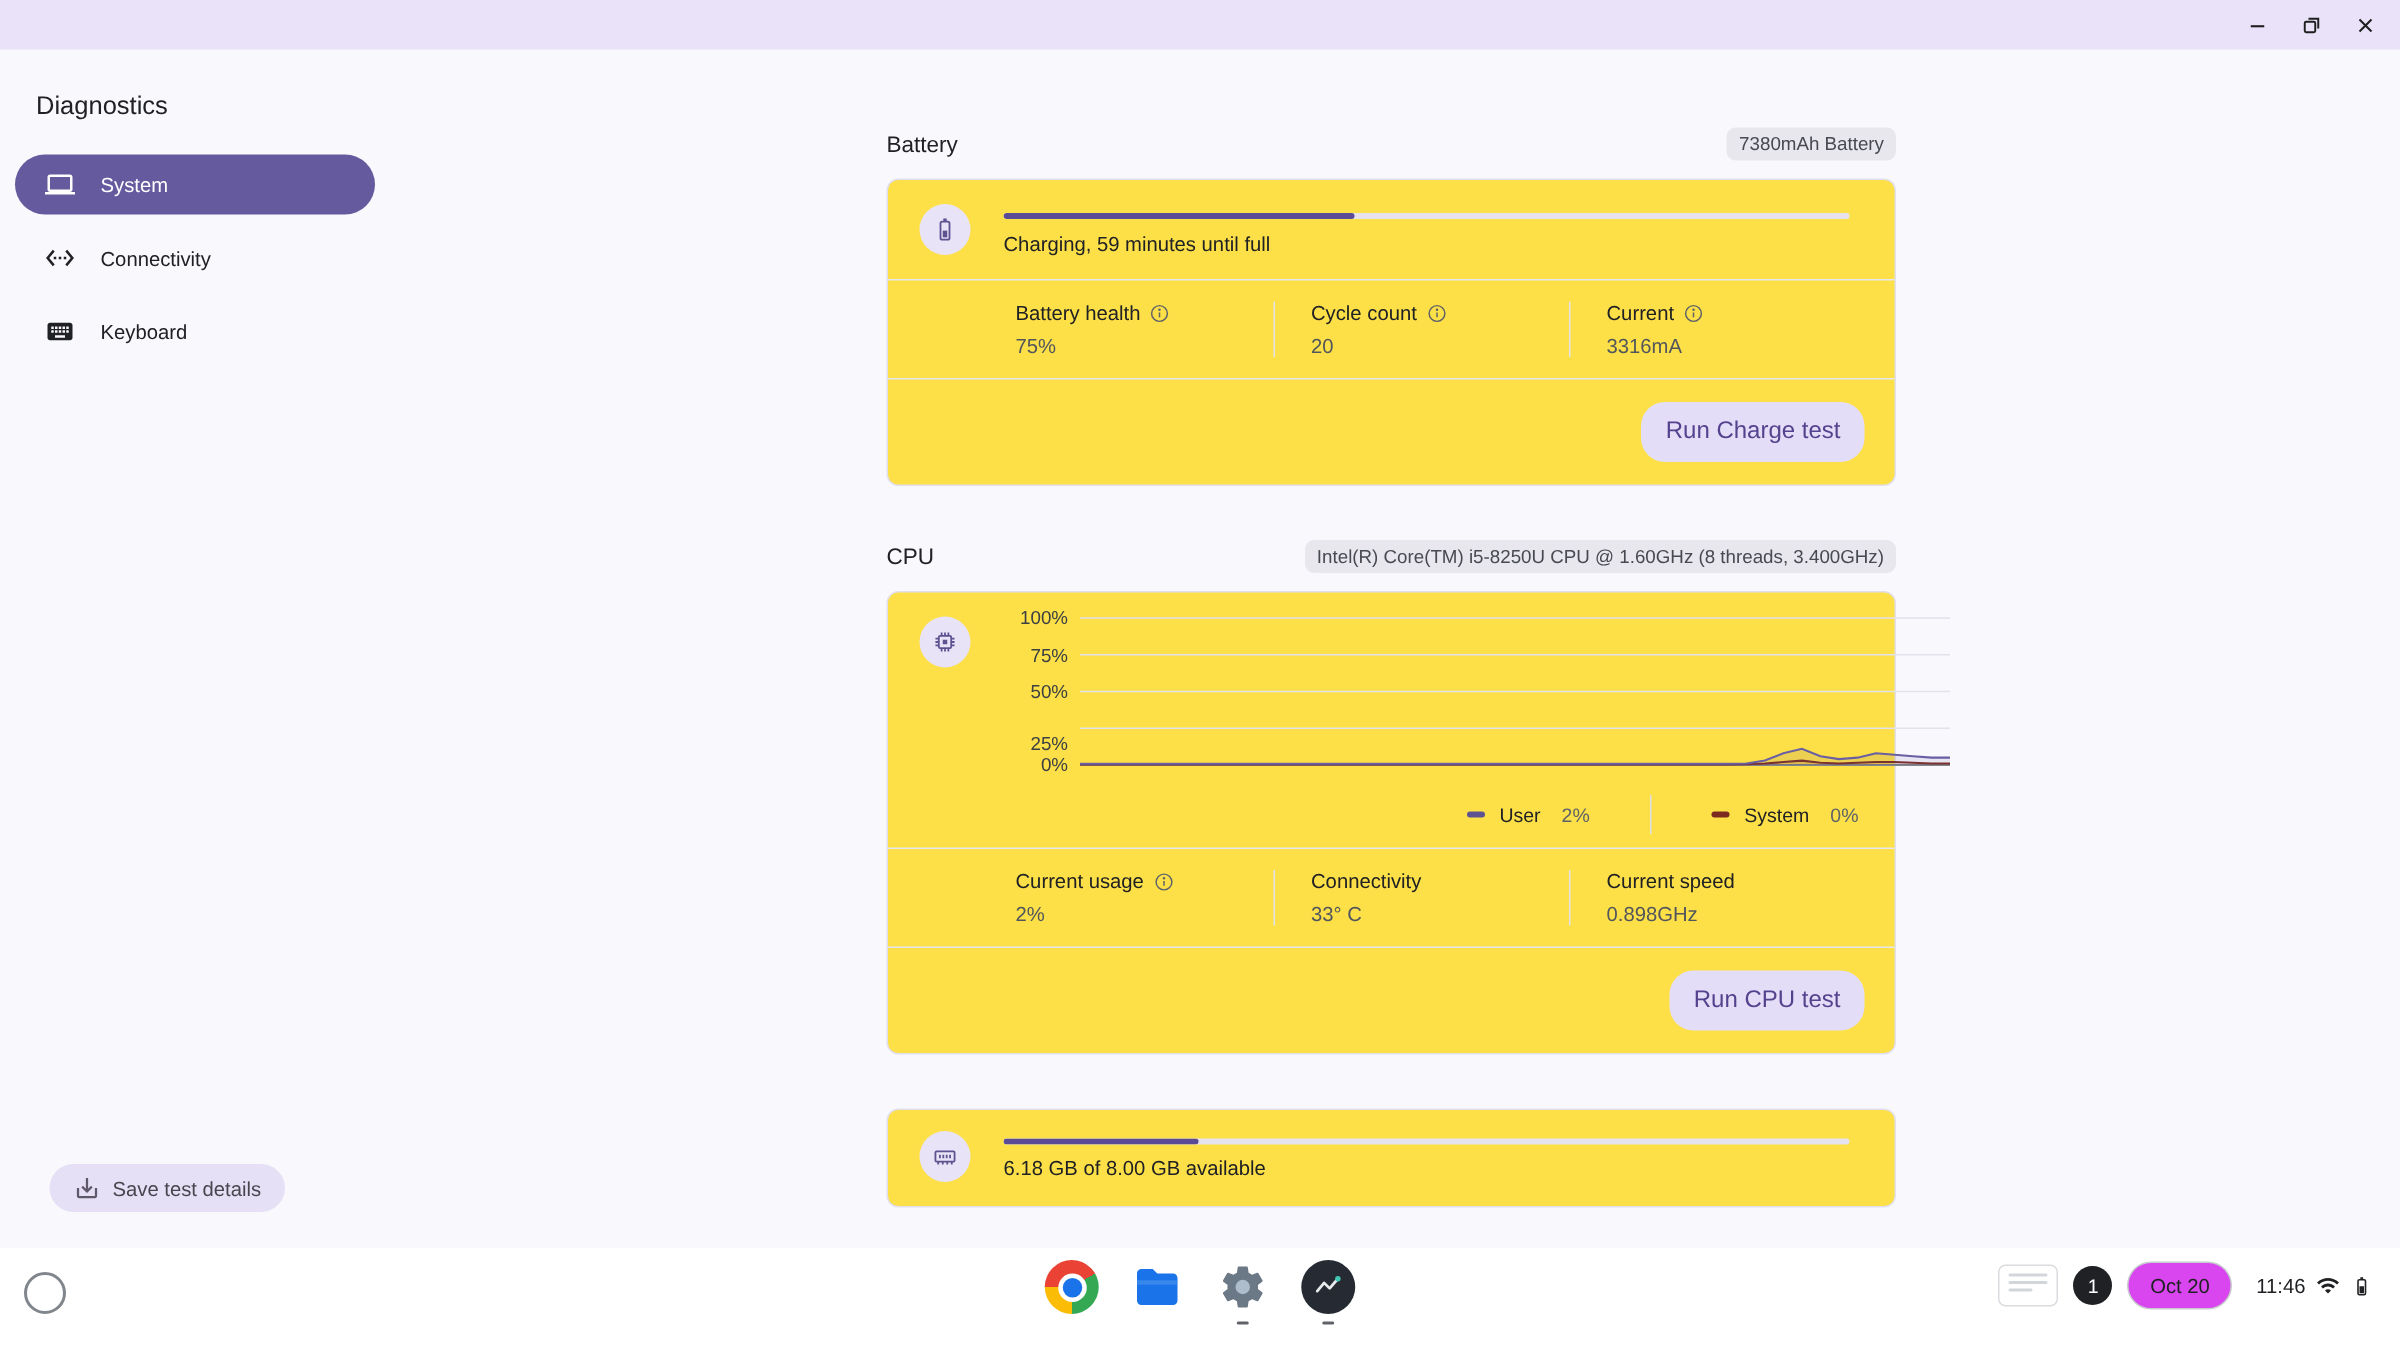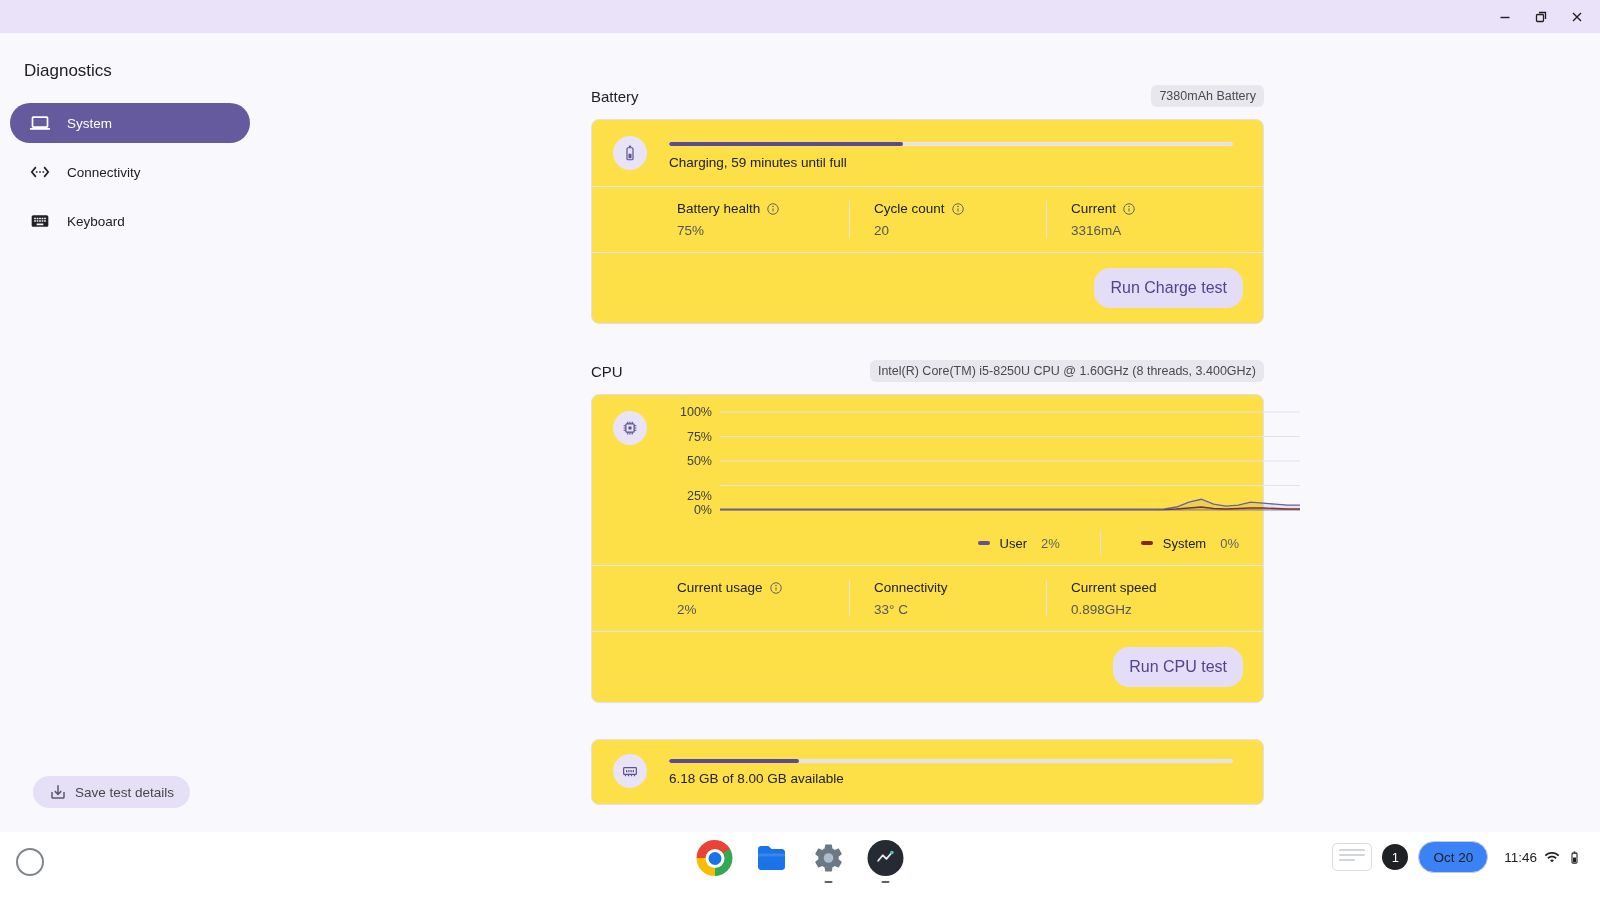--- a/index.html
+++ b/index.html
@@ -129,21 +129,21 @@
   .notif-preview {
     width:40px; height:28px; background:#ffffff; border:1px solid #dadce0; border-radius:5px;
     padding:5px 6px; display:flex; flex-direction:column; gap:3px; cursor:pointer;
   }
   .notif-preview i { display:block; height:2px; border-radius:1px; background:#d2d5da; }
   .notif-badge {
     width:26px; height:26px; border-radius:50%; background:#202124; color:#ffffff;
     font-size:13px; display:flex; align-items:center; justify-content:center; cursor:pointer;
   }
   .date-pill {
-    height:32px; border-radius:16px; border:1px solid #c8cbce; background:#3b82f6;
+    height:32px; border-radius:16px; border:1px solid #c8cbce; background:#d946ef;
     display:flex; align-items:center; padding:0 14px; font-size:13.5px; font-weight:500;
     color:#202124; cursor:pointer;
   }
   .time-tray { display:flex; align-items:center; gap:7px; padding:0 6px; cursor:pointer; }
   .time-text { font-size:13.5px; font-weight:500; color:#202124; }
   .tray-icon { display:flex; color:#202124; }
 </style>
 </head>
 <body>
 

